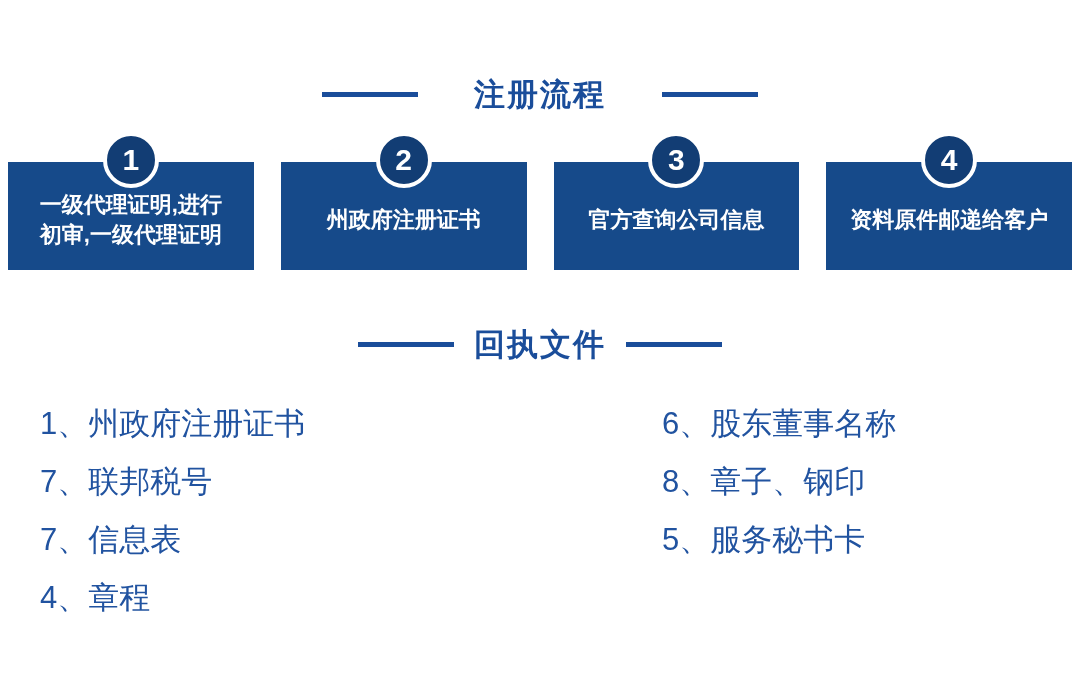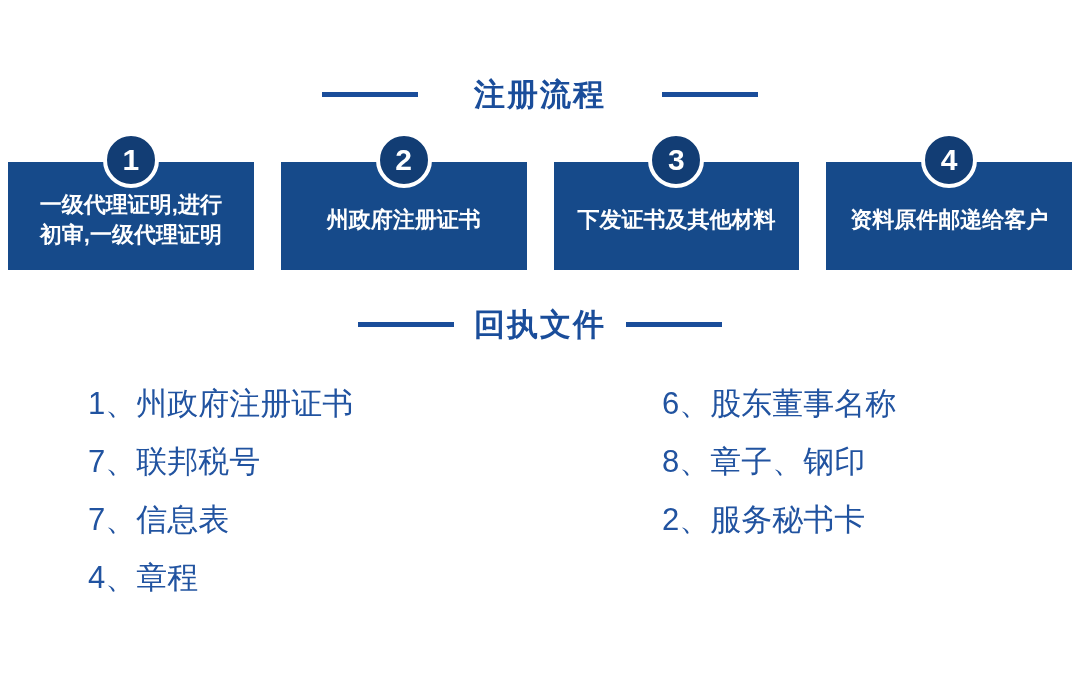--- a/index.html
+++ b/index.html
@@ -9,21 +9,21 @@
 
   
   .title-row {
     display: flex;
     align-items: center;
     justify-content: center;
     gap: 56px;
     margin-top: 36px;
   }
   .title-row.first { padding-top: 42px; }
-  .title-row.second { margin-top: 38px; gap: 20px; }
+  .title-row.second { margin-top: 58px; gap: 20px; }
   .title-dash {
     width: 96px;
     height: 5px;
     background: #1a4d9a;
   }
   .section-title {
     font-size: 31px;
     font-weight: bold;
     color: #1a4d9a;
     letter-spacing: 2px;
@@ -86,21 +86,21 @@
   }
 
   
   .docs {
     display: flex;
     margin-top: 34px;
   }
   .doc-col {
     width: 50%;
   }
-  .doc-col.left  { padding-left: 88px; }
+  .doc-col.left  { padding-left: 40px; }
   .doc-col.right { padding-left: 122px; }
   .doc-item {
     font-size: 31px;
     color: #2153a0;
     line-height: 58px;
     white-space: nowrap;
   }
 </style>
 </head>
 <body>
@@ -129,21 +129,21 @@
       <div class="step-box">
         <span class="step-line">州政府注册证书</span>
       </div>
       <div class="step-circle">
         <span class="step-number">2</span>
       </div>
     </div>
 
     <div class="step">
       <div class="step-box">
-        <span class="step-line">下发证书及其他材料</span>
+        <span class="step-line">官方查询公司信息</span>
       </div>
       <div class="step-circle">
         <span class="step-number">3</span>
       </div>
     </div>
 
     <div class="step">
       <div class="step-box">
         <span class="step-line">资料原件邮递给客户</span>
       </div>
@@ -163,17 +163,17 @@
   <div class="docs">
     <div class="doc-col left">
       <div class="doc-item">1、州政府注册证书</div>
       <div class="doc-item">7、联邦税号</div>
       <div class="doc-item">7、信息表</div>
       <div class="doc-item">4、章程</div>
     </div>
     <div class="doc-col right">
       <div class="doc-item">6、股东董事名称</div>
       <div class="doc-item">8、章子、钢印</div>
-      <div class="doc-item">2、服务秘书卡</div>
+      <div class="doc-item">5、服务秘书卡</div>
     </div>
   </div>
 
 </div>
 
 </body></html>

